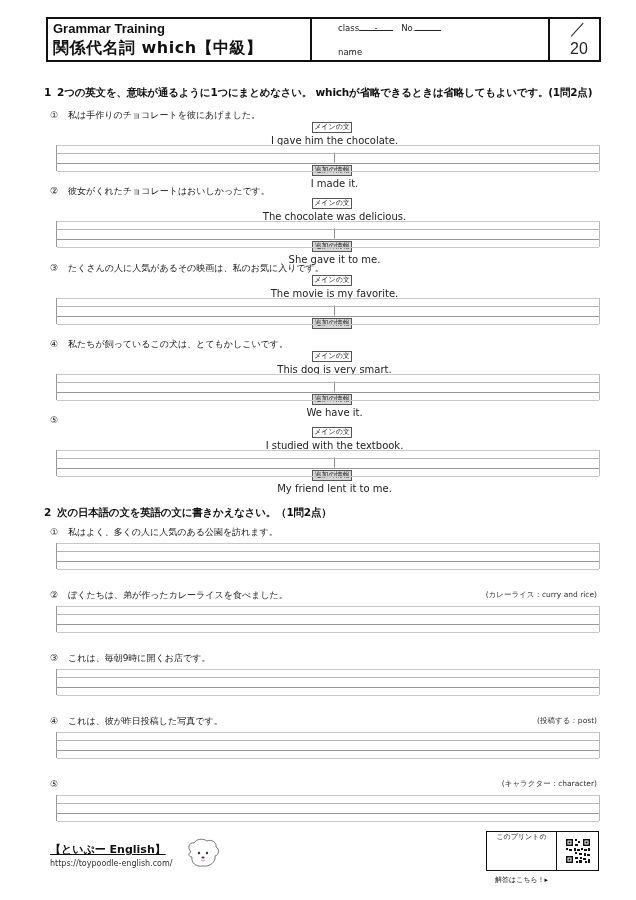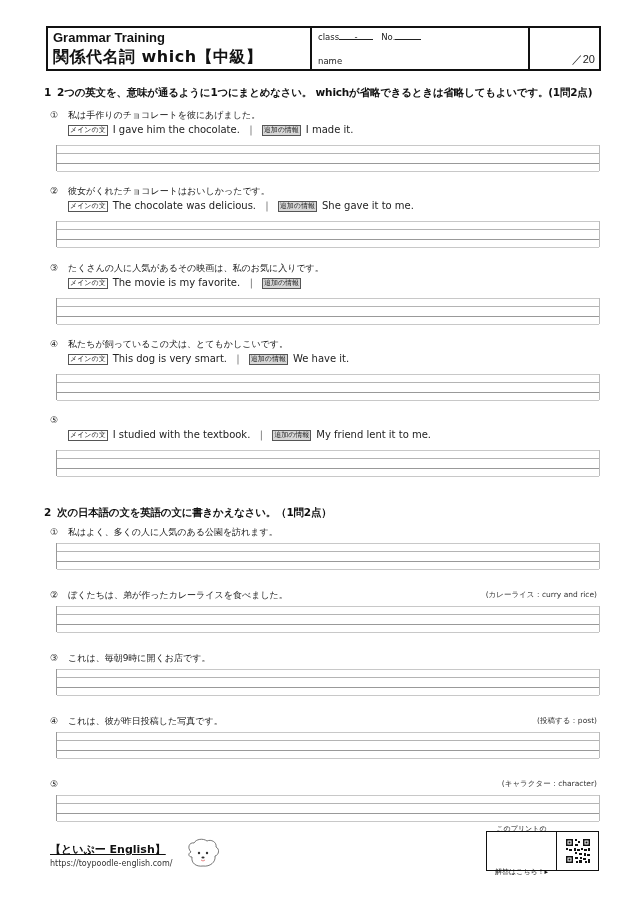--- a/index.html
+++ b/index.html
@@ -1,59 +1,59 @@
 <!DOCTYPE html>
 <html><head>
 <meta charset="utf-8">
 <style>
   * { box-sizing: border-box; margin: 0; padding: 0; }
   html, body { width: 636px; height: 900px; background: #ffffff; overflow: hidden; }
   body { position: relative; font-family: "DejaVu Sans", "Liberation Sans", sans-serif; color: #222; }
 
   .header {
-    position: absolute; left: 46px; top: 26px; width: 555px; height: 45px;
-    border: 2px solid #111; display: flex;
+    position: absolute; left: 46px; top: 17px; width: 555px; height: 45px;
+    border: 2px solid #111; display: flex; gap: 20px;
   }
   .header .title-cell { width: 264px; border-right: 2px solid #111; padding: 2px 5px; }
   .header .title-en { font-family: "Liberation Sans", sans-serif; font-weight: bold; font-size: 13px; line-height: 16px; color: #111; }
   .header .title-jp { font-family: "DejaVu Sans", sans-serif; font-size: 16px; line-height: 21px; color: #111; font-weight: bold; letter-spacing: 0.5px; }
   .header .info-cell { width: 218px; border-right: 2px solid #111; padding: 3px 5px; position: relative; font-size: 8.5px; color: #222; }
   .header .info-cell .line1 { position: absolute; top: 4px; left: 6px; }
   .header .info-cell .line2 { position: absolute; bottom: 3px; left: 6px; }
   .header .info-cell .blank { display: inline-block; border-bottom: 1px solid #222; width: 34px; height: 8px; position: relative; text-align: center; }
   .header .info-cell .blank2 { display: inline-block; border-bottom: 1px solid #222; width: 26px; height: 8px; }
   .header .score-cell { flex: 1; position: relative; }
-  .header .score-cell .score { position: absolute; right: 4px; bottom: 2px; font-size: 11px; color: #222; font-family: "Liberation Sans", sans-serif; }
+  .header .score-cell .score { position: absolute; right: 4px; bottom: 2px; font-size: 16px; color: #222; font-family: "Liberation Sans", sans-serif; }
 
   .section-title { position: absolute; left: 44px; font-size: 10.5px; font-weight: bold; color: #111; white-space: nowrap; letter-spacing: -0.2px; }
   .section-title .num { margin-right: 6px; }
 
   .q { position: absolute; left: 50px; right: 35px; }
   .q .jp { font-size: 9px; color: #222; height: 14px; line-height: 14px; white-space: nowrap; display: flex; }
   .q .jp .circ { width: 18px; display: inline-block; }
   .q .jp .hint { margin-left: auto; font-size: 7.5px; color: #333; padding-right: 4px; }
-  .q .en { margin-left: 18px; height: 16px; line-height: 16px; font-size: 10px; white-space: nowrap; display: flex; align-items: center; font-family: "DejaVu Sans", sans-serif; color: #222; }
+  .q .en { margin-left: 18px; height: 16px; line-height: 16px; font-size: 10px; white-space: nowrap; display: flex; align-items: center; font-family: "DejaVu Sans", sans-serif; color: #222; flex-direction: column; }
   .tag { display: inline-block; font-size: 7px; line-height: 9px; padding: 0 1px; border: 1px solid #555; margin-right: 5px; color: #222; }
   .tag.add { background: #d8d8d8; }
   .sep { margin: 0 6px; color: #444; }
 
   .ans { position: absolute; left: 56px; width: 544px; height: 26px; border-left: 1px solid #999; border-right: 1px solid #bbb; }
   .ans .l { position: absolute; left: 0; right: 0; height: 1px; background: #aaa; }
   .ans .l.t { top: 0; background: #c8c8c8; }
   .ans .l.m1 { top: 8px; background: #b4b4b4; }
   .ans .l.m2 { top: 18px; background: #999; }
   .ans .l.b { top: 26px; background: #c8c8c8; }
 
   .footer-left { position: absolute; left: 50px; top: 842px; }
   .footer-left .brand { font-size: 11px; font-weight: bold; color: #111; text-decoration: underline; }
   .footer-left .url { font-size: 8px; color: #333; margin-top: 2px; }
   .dog { position: absolute; left: 183px; top: 838px; width: 40px; height: 30px; }
 
   .answer-box { position: absolute; left: 486px; top: 831px; width: 113px; height: 40px; border: 1.5px solid #111; display: flex; }
-  .answer-box .txt { width: 70px; border-right: 1.5px solid #111; font-size: 7px; text-align: center; display: flex; flex-direction: column; justify-content: center; line-height: 11px; color: #111; gap: 32px; }
+  .answer-box .txt { width: 70px; border-right: 1.5px solid #111; font-size: 7px; text-align: center; display: flex; flex-direction: column; justify-content: space-between; line-height: 11px; color: #111; gap: 32px; }
   .answer-box .qr { flex: 1; display: flex; align-items: center; justify-content: center; }
 </style>
 </head>
 <body>
 
 <div class="header">
   <div class="title-cell">
     <div class="title-en">Grammar Training</div>
     <div class="title-jp">関係代名詞 which【中級】</div>
   </div>

